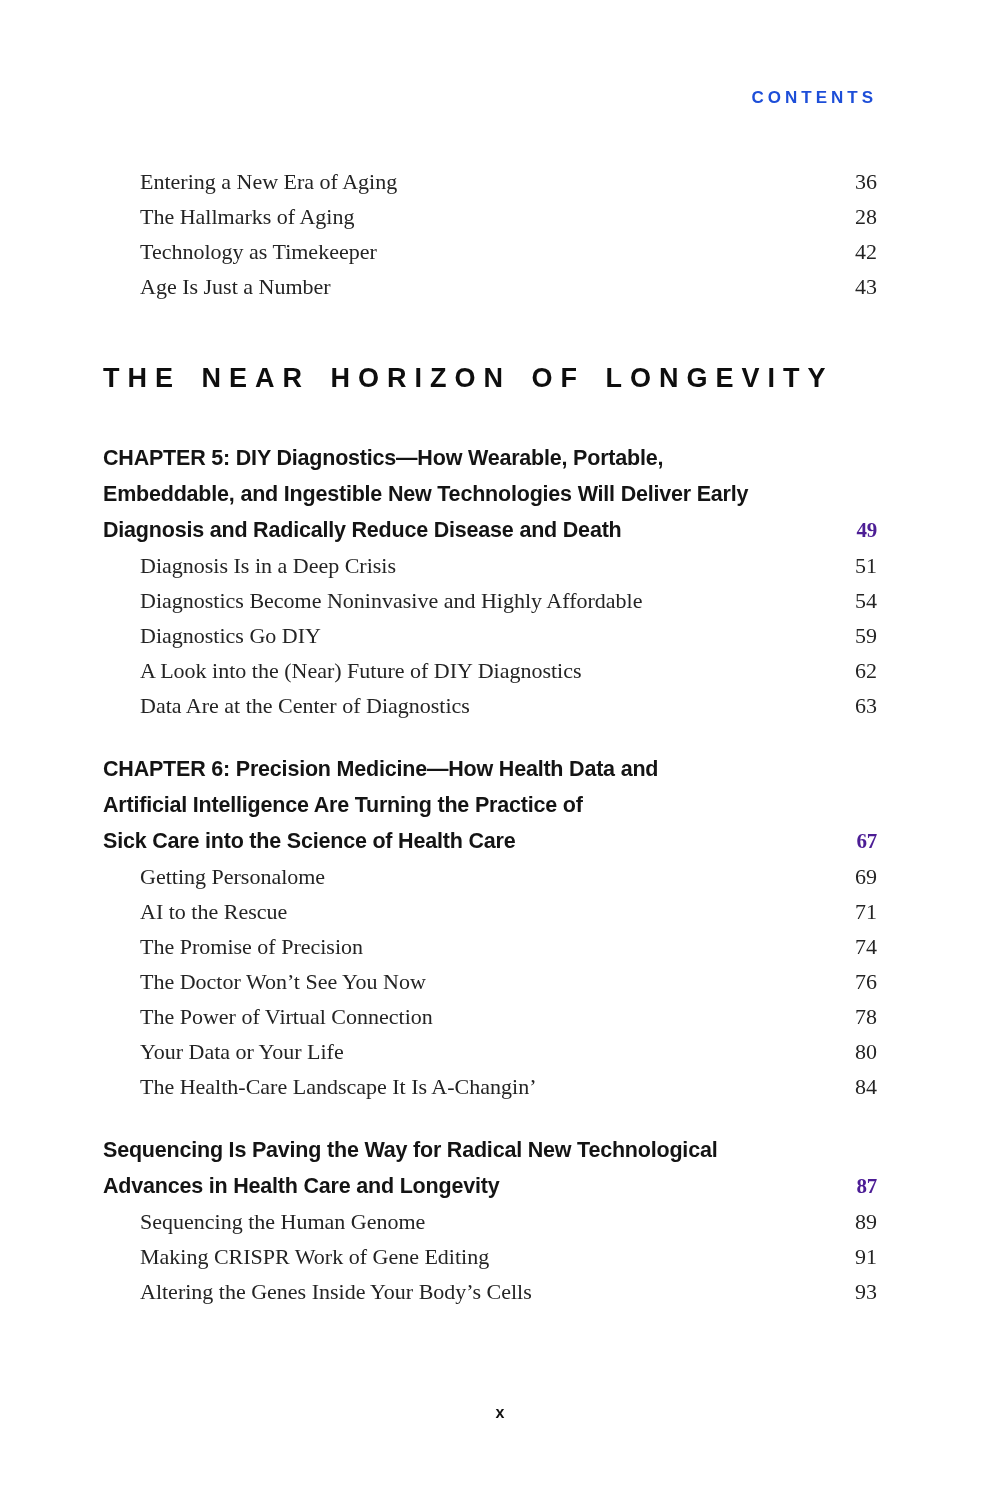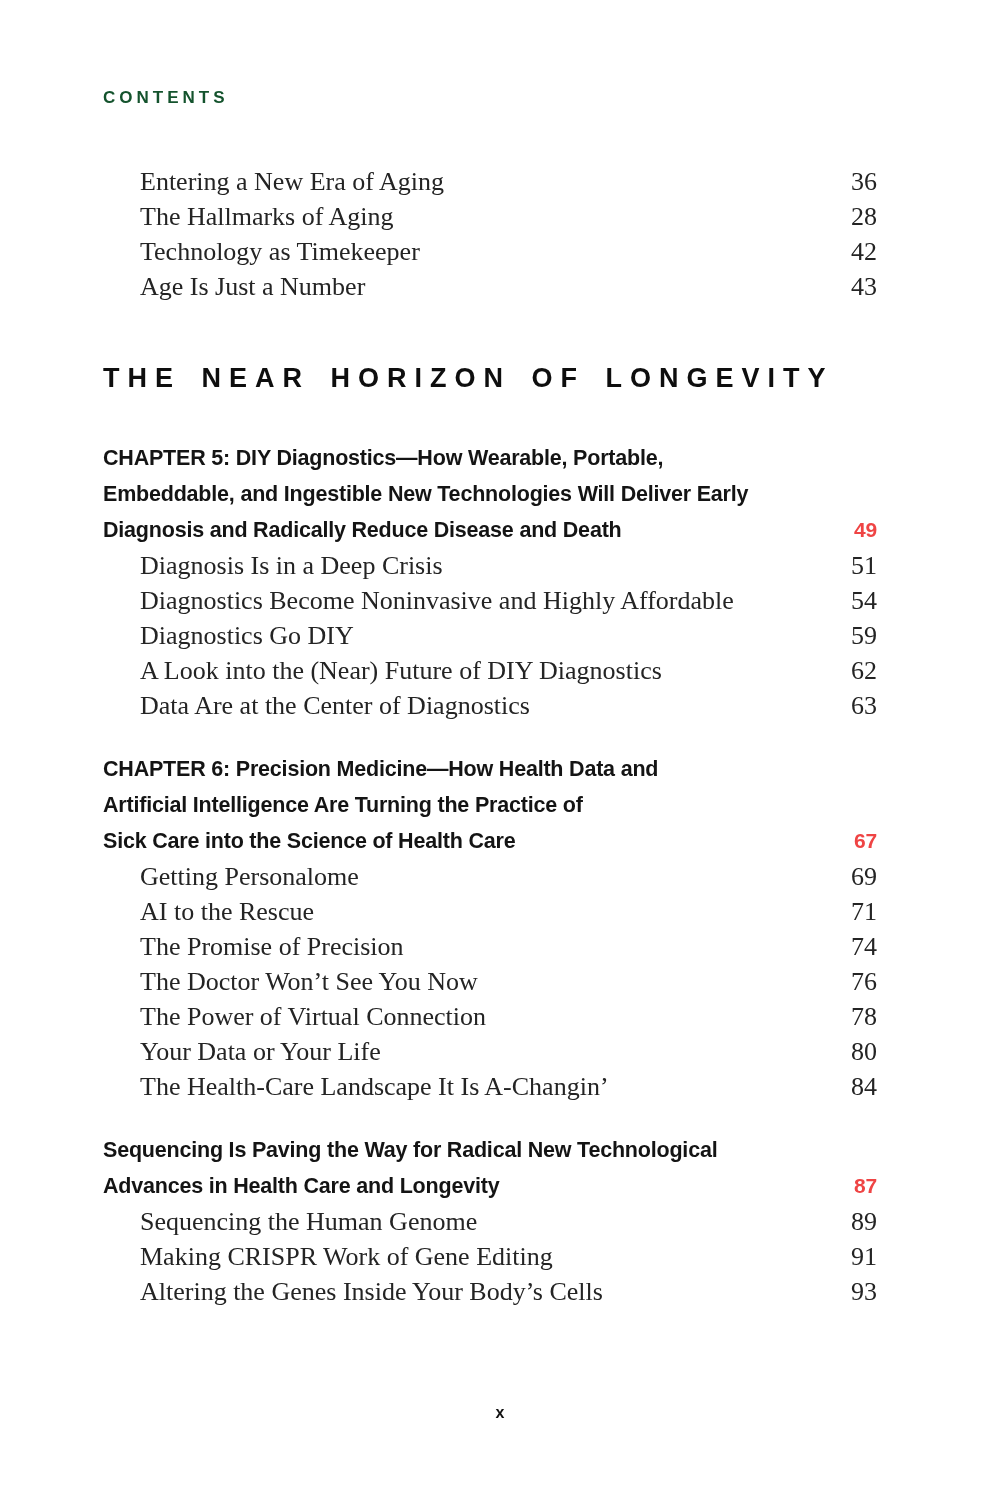--- a/index.html
+++ b/index.html
@@ -17,37 +17,37 @@
     overflow: hidden;
   }
   .content {
     position: absolute;
     left: 103px;
     top: 0;
     width: 774px;
   }
   .contents-header {
     margin-top: 88px;
-    text-align: left;
+    text-align: right;
     font-family: "Liberation Sans", sans-serif;
     font-weight: 700;
     font-size: 17px;
     letter-spacing: 4px;
-    color: #14532d;
+    color: #1d4ed8;
     line-height: 20px;
   }
   .front-list {
     margin-top: 56px;
   }
   .row {
     display: flex;
     justify-content: space-between;
     align-items: baseline;
     line-height: 35px;
-    font-size: 26px;
+    font-size: 22px;
   }
   .row.sub {
     padding-left: 37px;
   }
   .toc-title {
     color: #242424;
   }
   .toc-page {
     color: #242424;
     margin-left: 32px;
@@ -77,24 +77,24 @@
     letter-spacing: -0.2px;
     line-height: 36px;
     color: #141414;
   }
   .chapter-heading .heading-last {
     display: flex;
     justify-content: space-between;
     align-items: baseline;
   }
   .chapter-pagenum {
-    font-family: Liberation Sans, sans-serif;
+    font-family: Liberation Serif, serif;
     font-weight: 700;
     font-size: 21px;
-    color: #ef4444;
+    color: #4c1d95;
   }
   .folio {
     position: absolute;
     left: 0;
     top: 1404px;
     width: 1000px;
     text-align: center;
     font-family: "Liberation Sans", sans-serif;
     font-weight: 700;
     font-size: 16px;

